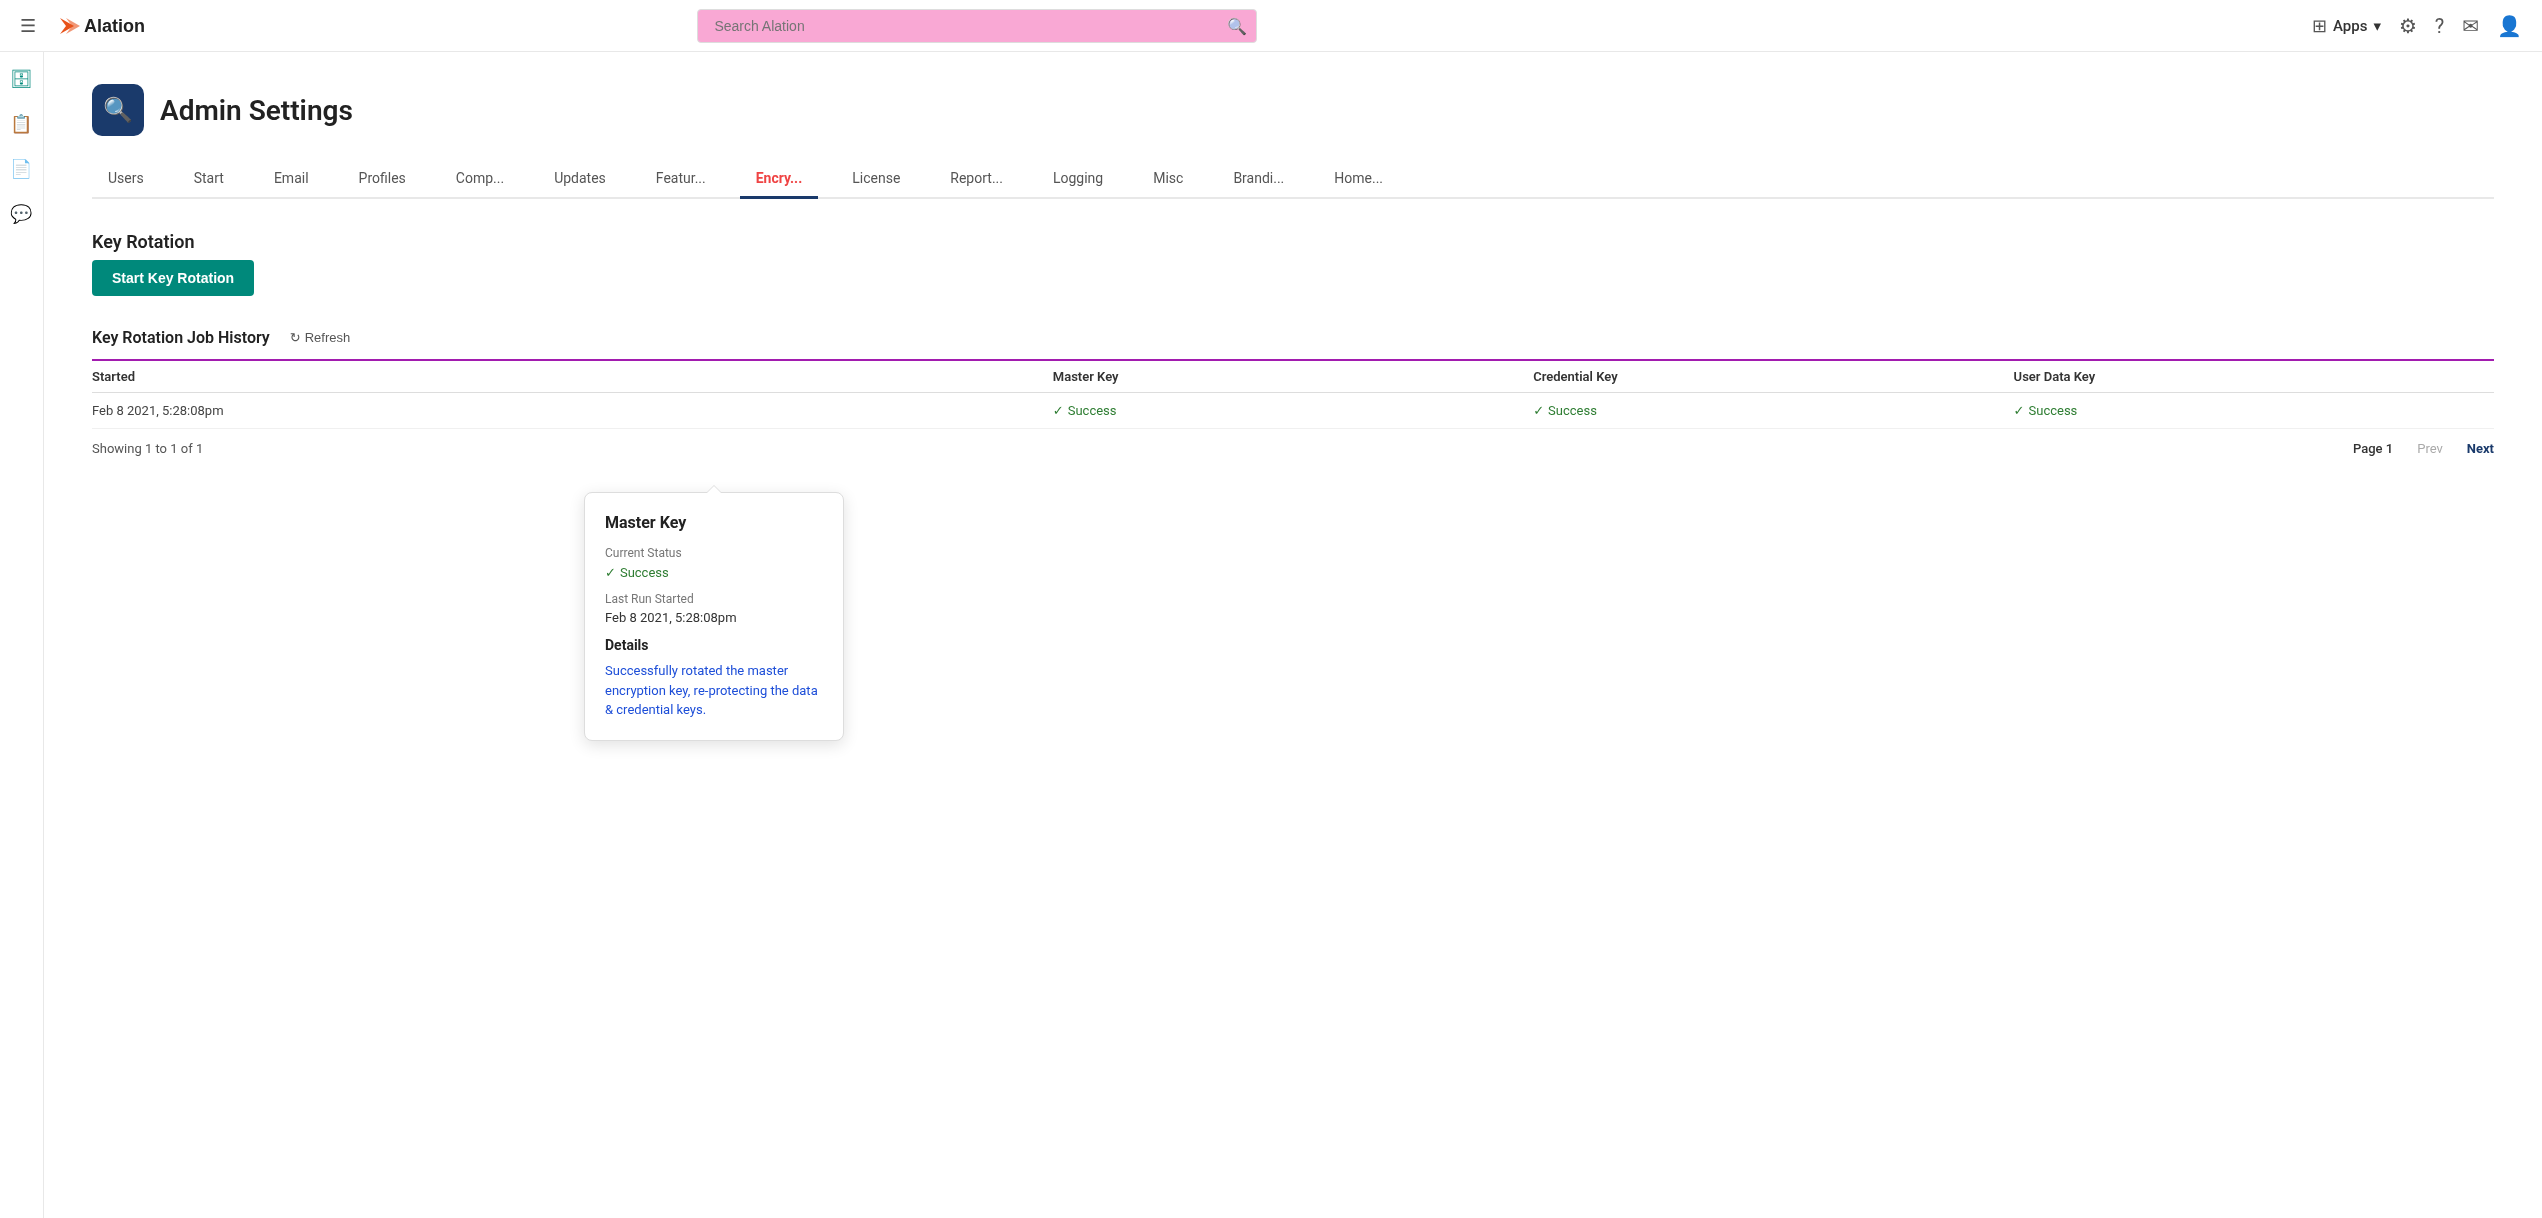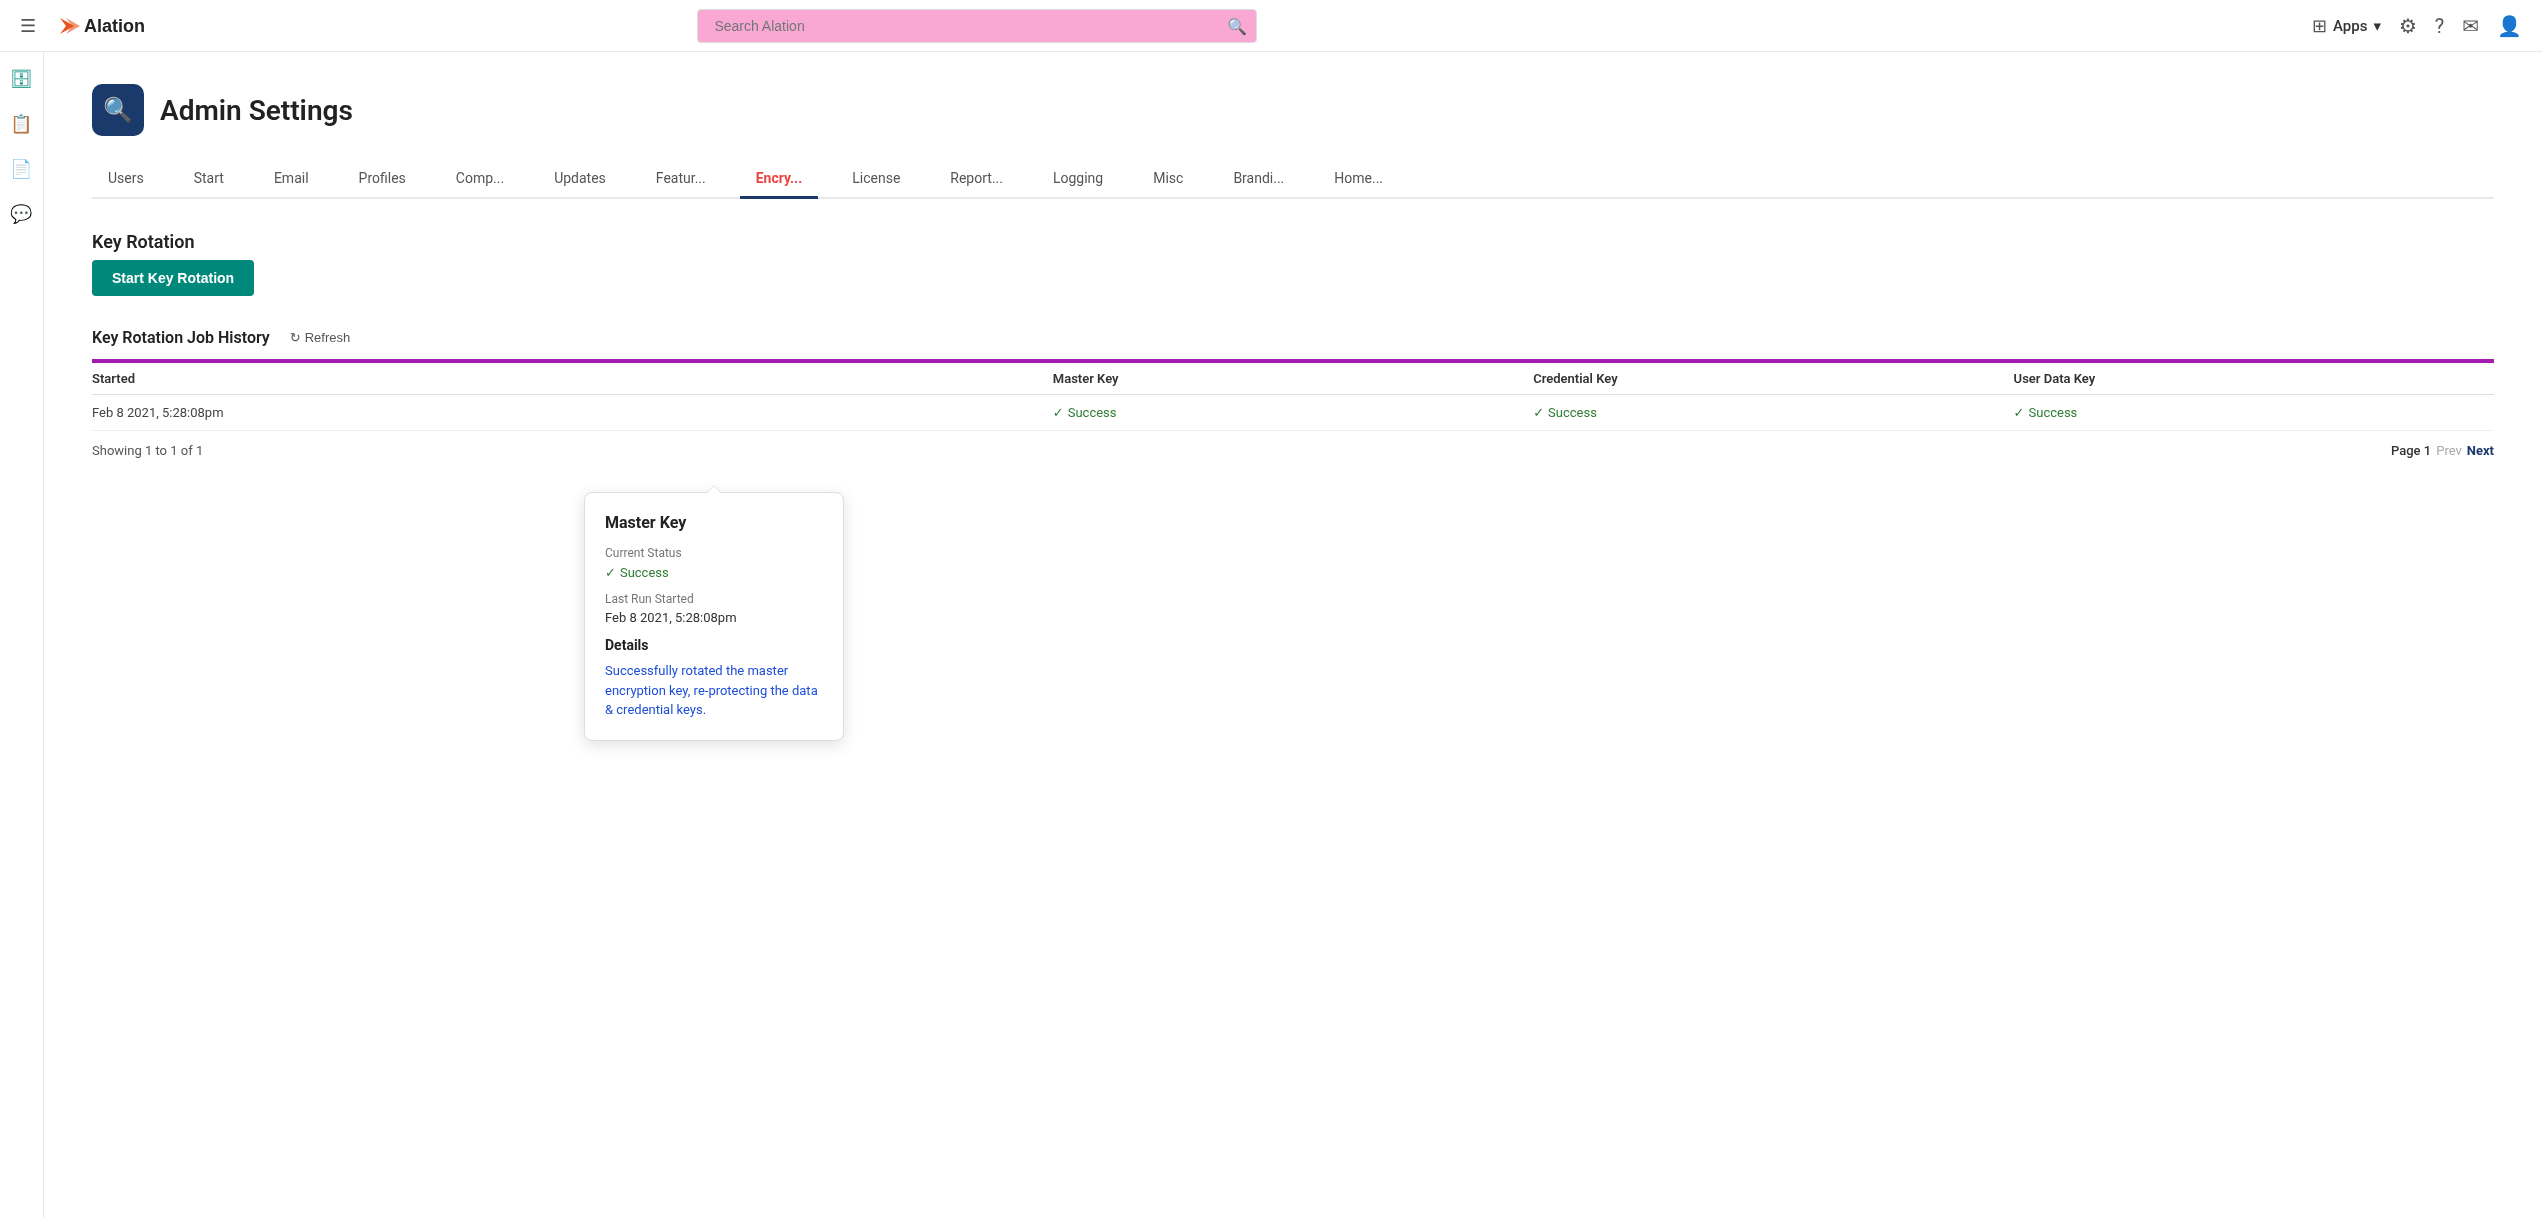--- a/index.html
+++ b/index.html
@@ -161,21 +161,21 @@
       align-items: center;
       gap: 4px;
       color: #555;
       font-size: 13px;
       cursor: pointer;
       background: none;
       border: none;
     }
 
     
-    .table-wrapper { width: 100%; border-top: 4px solid #a21caf; }
+    .table-wrapper { width: 100%; border-top: 2px solid #a21caf; }
     .table-head {
       display: grid;
       grid-template-columns: 2fr 1fr 1fr 1fr;
       padding: 8px 0;
       border-bottom: 1px solid #ddd;
     }
     .table-head-cell { font-size: 13px; font-weight: 600; color: #333; }
     .table-row {
       display: grid;
       grid-template-columns: 2fr 1fr 1fr 1fr;
@@ -195,21 +195,21 @@
 
     
     .pagination {
       display: flex;
       align-items: center;
       justify-content: space-between;
       margin-top: 12px;
       font-size: 13px;
       color: #555;
     }
-    .pagination-controls { display: flex; align-items: flex-end; gap: 5px; }
+    .pagination-controls { display: flex; align-items: flex-end; gap: 24px; }
     .page-num { color: #333; font-weight: 500; }
     .prev-btn { color: #aaa; cursor: not-allowed; }
     .next-btn { color: #1a3a6b; cursor: pointer; font-weight: bold; }
 
     
     .tooltip-popup {
       position: absolute;
       left: 540px;
       top: 440px;
       width: 260px;

